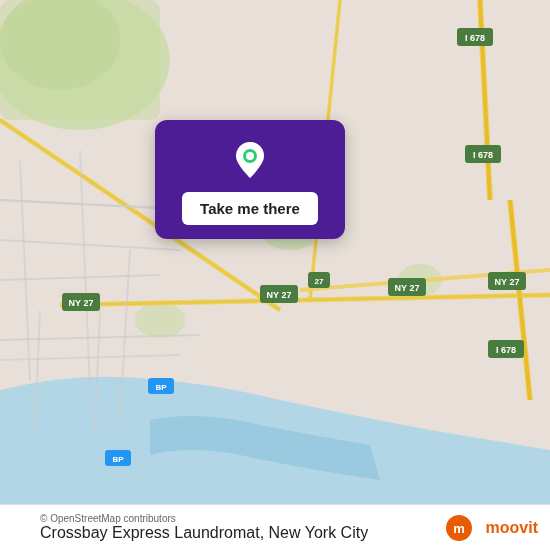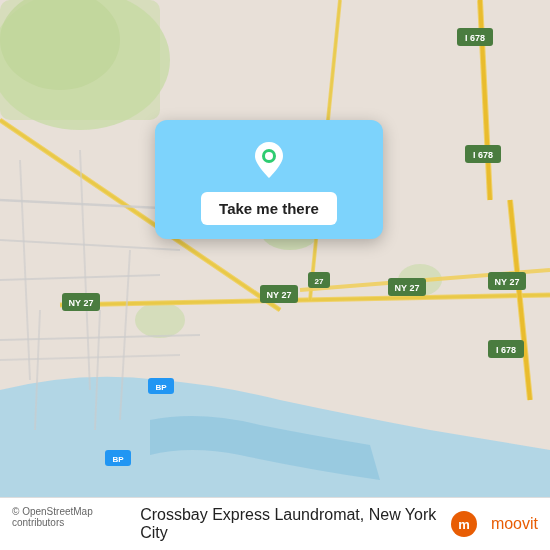--- a/index.html
+++ b/index.html
@@ -24,22 +24,22 @@
       position: absolute;
       top: 0; left: 0;
       width: 100%; height: 100%;
     }
 
     
     #popup-card {
       position: absolute;
       top: 120px;
       left: 155px;
-      width: 228px;
-      background-color: #7dd3fc;
+      width: 190px;
+      background-color: #4c1d95;
       border-radius: 12px;
       display: flex;
       flex-direction: column;
       align-items: center;
       padding: 18px 20px 14px 20px;
       box-shadow: 0 4px 16px rgba(0,0,0,0.25);
       z-index: 10;
     }
 
     #location-pin-icon {
@@ -70,20 +70,22 @@
       padding: 8px 12px;
       z-index: 20;
       display: flex;
       align-items: center;
       justify-content: space-between;
       border-top: 1px solid #ddd;
     }
 
     #bottom-left {
       display: flex;
+      flex-direction: column;
+      margin-left: 28px;
     }
 
     #copyright-text {
       font-size: 10px;
       color: #666;
     }
 
     #place-name {
       font-size: 16px;
       color: #222;
@@ -96,21 +98,21 @@
       gap: 4px;
     }
 
     #moovit-icon {
       width: 28px;
       height: 28px;
     }
 
     #moovit-text {
       font-size: 16px;
-      font-weight: normal;
+      font-weight: bold;
       color: #e85d04;
       padding-left: 9px;
     }
   </style>
 </head>
 <body>
 
 <div id="map-container">
 
   <svg id="map-svg" viewBox="0 0 550 550" xmlns="http://www.w3.org/2000/svg">

